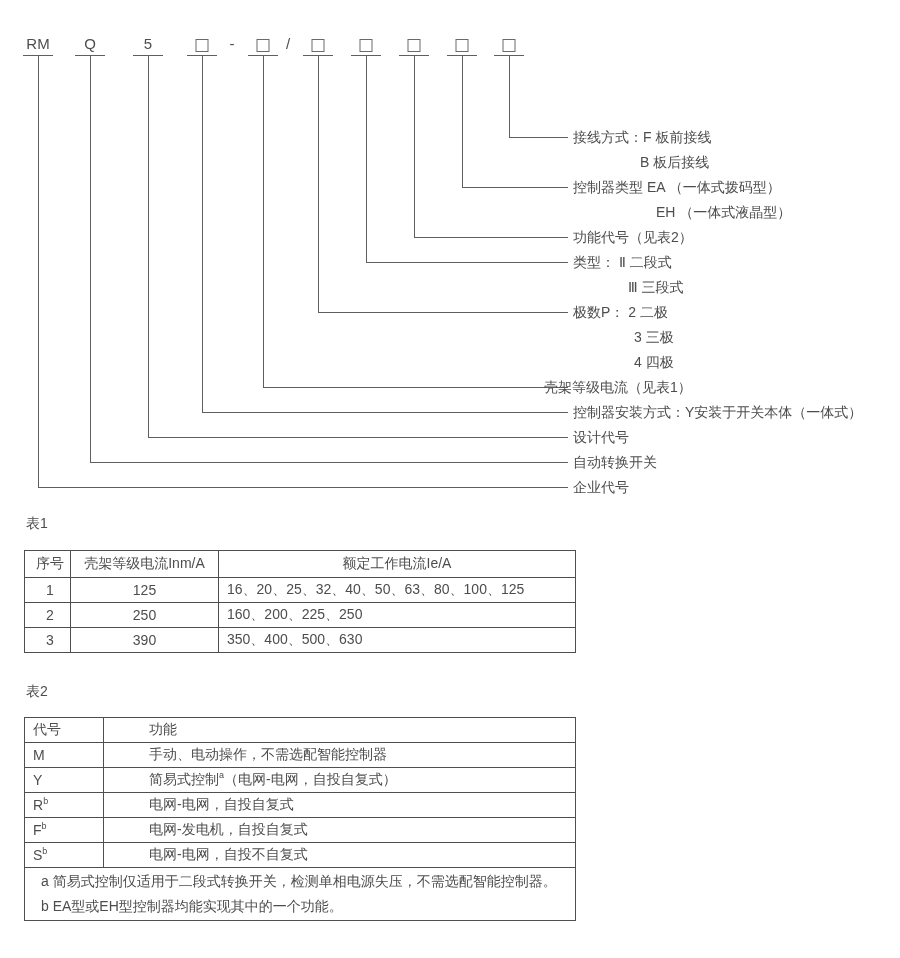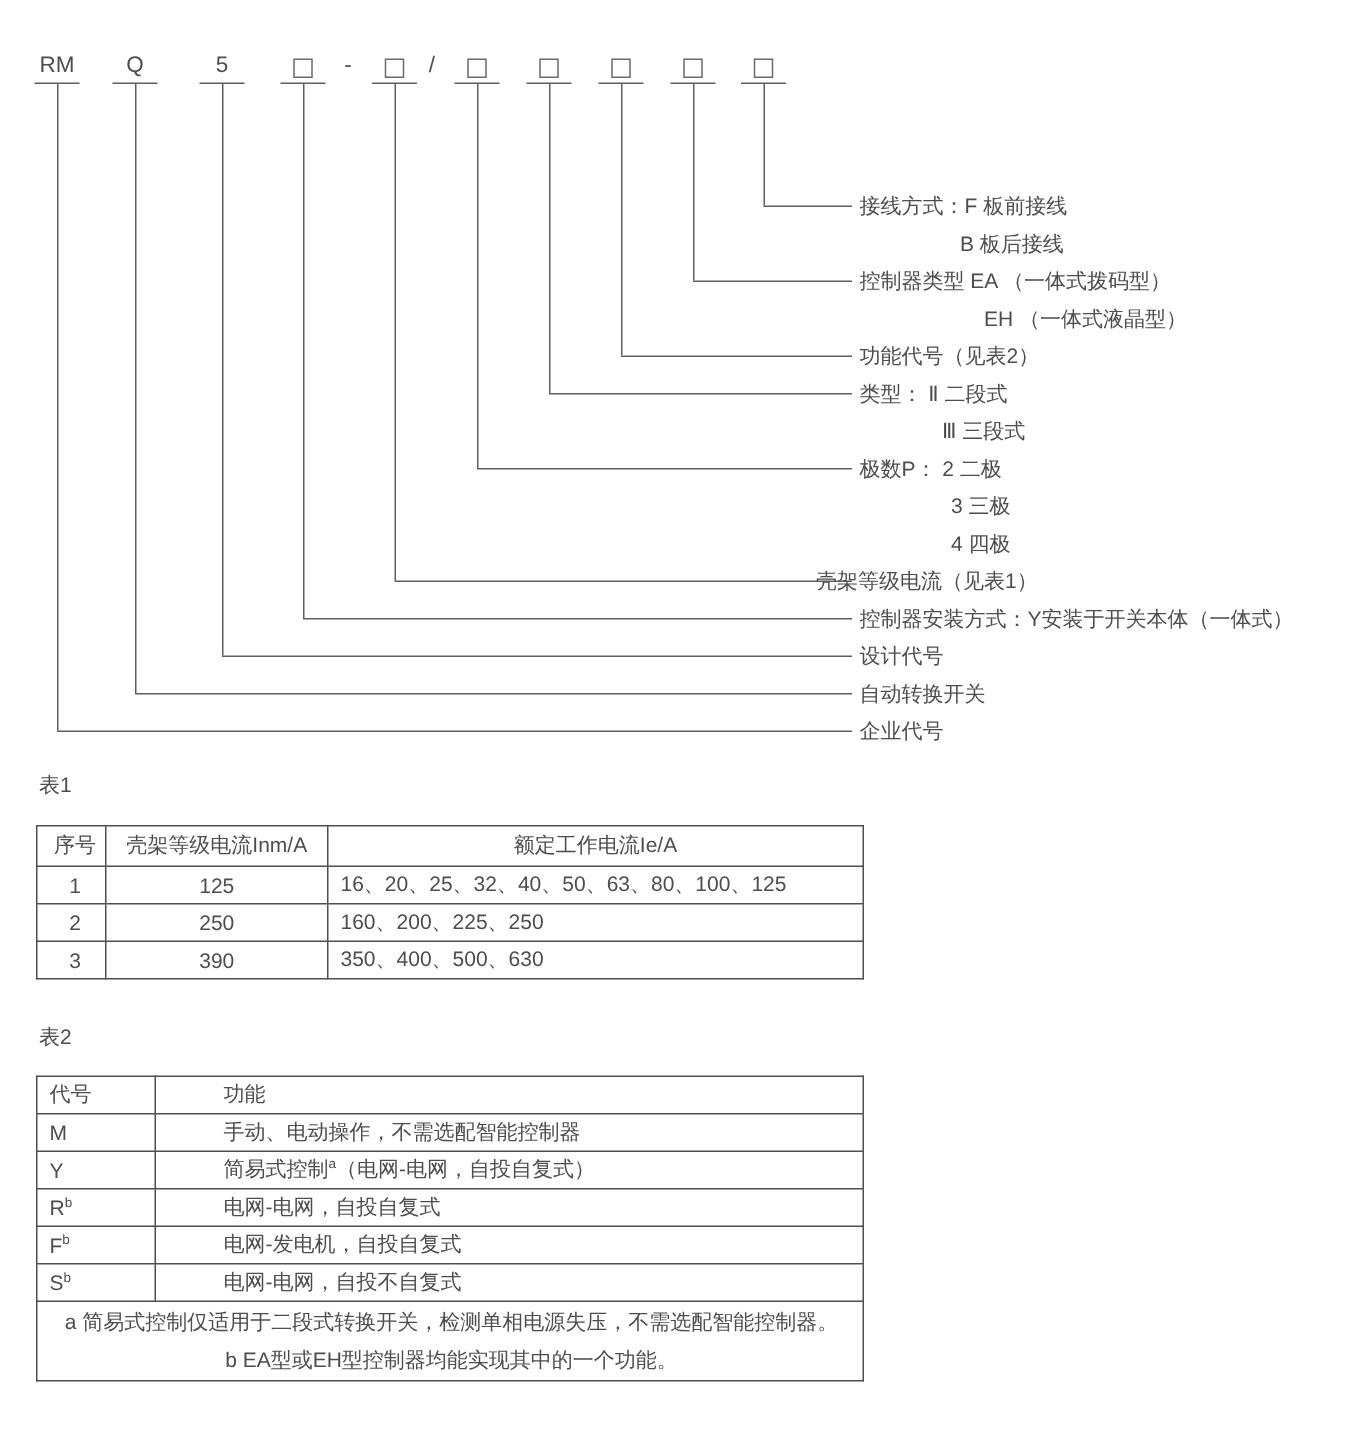--- a/index.html
+++ b/index.html
@@ -19,21 +19,21 @@
   table.doc { position:absolute; border-collapse:collapse; table-layout:fixed; background:#fff; }
   table.doc td { border:1px solid #4f4f4f; font-size:14px; color:#4d4d4d; vertical-align:middle; overflow:hidden; white-space:nowrap; }
   .t1 { left:24px; top:550px; width:551px; }
   .t2 { left:24px; top:717px; width:551px; }
   .t1 tr { height:25px; } .t1 tr.hdr { height:27px; }
   .t2 tr { height:25px; } .t2 tr.foot { height:50px; }
   td.c-left  { text-align:center;  padding-left:6px; }
   td.c-center{ text-align:center; }
   td.c-left8 { text-align:left;  padding-left:8px; }
   td.c-func  { text-align:left;  padding-left:45px; }
-  td.c-foot  { text-align:center;  padding-left:3px; }
+  td.c-foot  { text-align:left;  padding-left:16px; }
   td.c-foot .fn-line { line-height:25px; }
   sup.small { font-size:9px; line-height:0; }
 </style>
 </head>
 <body>
 
 <div class="canvas">
 
   <span class="seg" style="left:38px">RM</span>
   <span class="seg" style="left:90px">Q</span>

